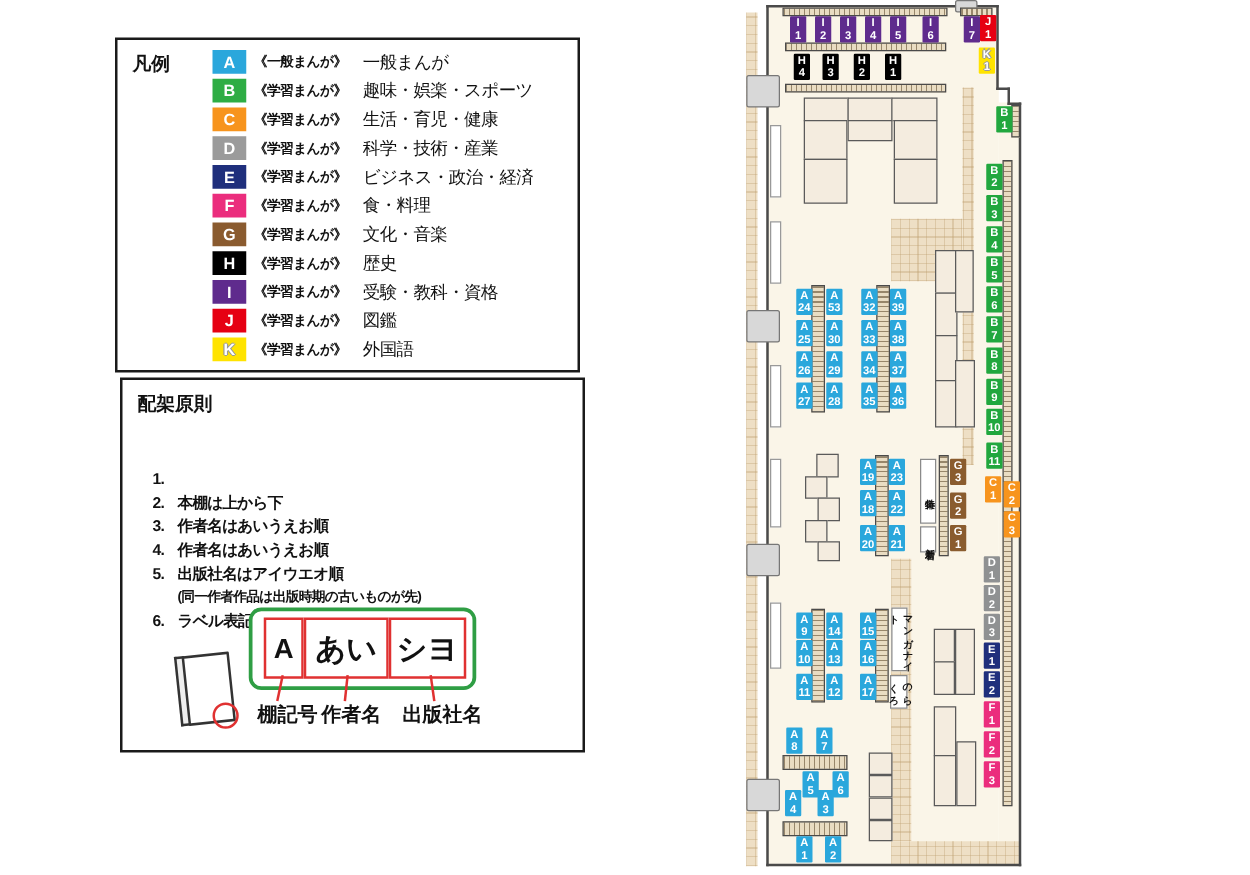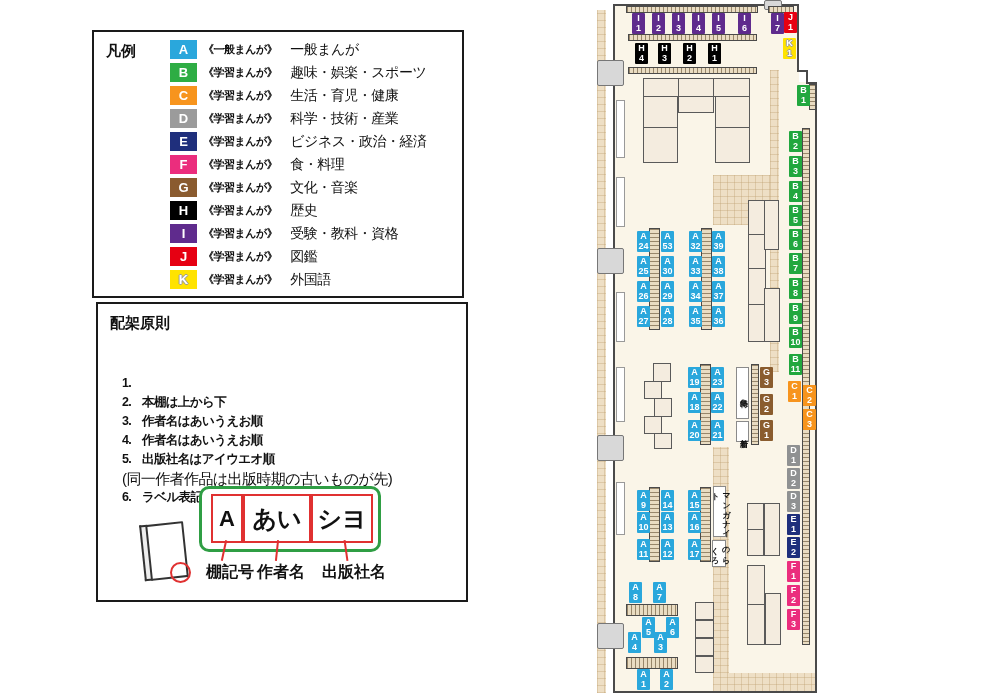--- a/index.html
+++ b/index.html
@@ -10,21 +10,21 @@
   .panel{position:absolute;border:2px solid #1a1a1a;background:#fff;}
   .panel-title{position:absolute;font-weight:bold;font-size:15px;color:#111;}
   .lrow{display:flex;align-items:center;height:23px;}
   .chip{display:inline-flex;align-items:center;justify-content:center;width:27px;height:19px;
         color:#fff;font-weight:bold;font-size:13px;margin-right:6px;flex:0 0 auto;}
   .chip.outline{text-shadow:-1px 0 #999,1px 0 #999,0 -1px #999,0 1px #999;}
   .series{font-weight:bold;font-size:11px;letter-spacing:-0.5px;margin-right:13px;white-space:nowrap;}
   .cat{font-weight:normal;font-size:14px;white-space:nowrap;letter-spacing:-0.5px;}
   .rrow{display:flex;font-weight:bold;font-size:12.5px;line-height:19px;letter-spacing:-0.6px;}
   .rnum{width:20px;flex:0 0 auto;}
-  .rsub{font-weight:normal;font-size:15px;line-height:19px;letter-spacing:-0.6px;}
+  .rsub{margin-left:20px;font-weight:bold;font-size:11px;line-height:19px;letter-spacing:-0.6px;}
   .intro{font-weight:bold;font-size:13px;letter-spacing:-0.6px;}
   
   .gbox{position:absolute;border:3px solid #2f9e44;border-radius:10px;background:#fff;}
   .rbox{position:absolute;border:2px solid #e03131;display:flex;align-items:center;justify-content:center;
         font-weight:bold;color:#111;background:#fff;white-space:nowrap;}
   .cap{position:absolute;font-weight:bold;font-size:16px;white-space:nowrap;}
   .rline{position:absolute;width:2px;background:#e03131;}
   .bookbody{position:absolute;width:34px;height:52px;background:#fff;border:2px solid #333;
             transform:rotate(-6deg);border-radius:1px;}
   .bookspine{position:absolute;width:6px;height:52px;background:#eee;border:2px solid #333;border-right:none;

